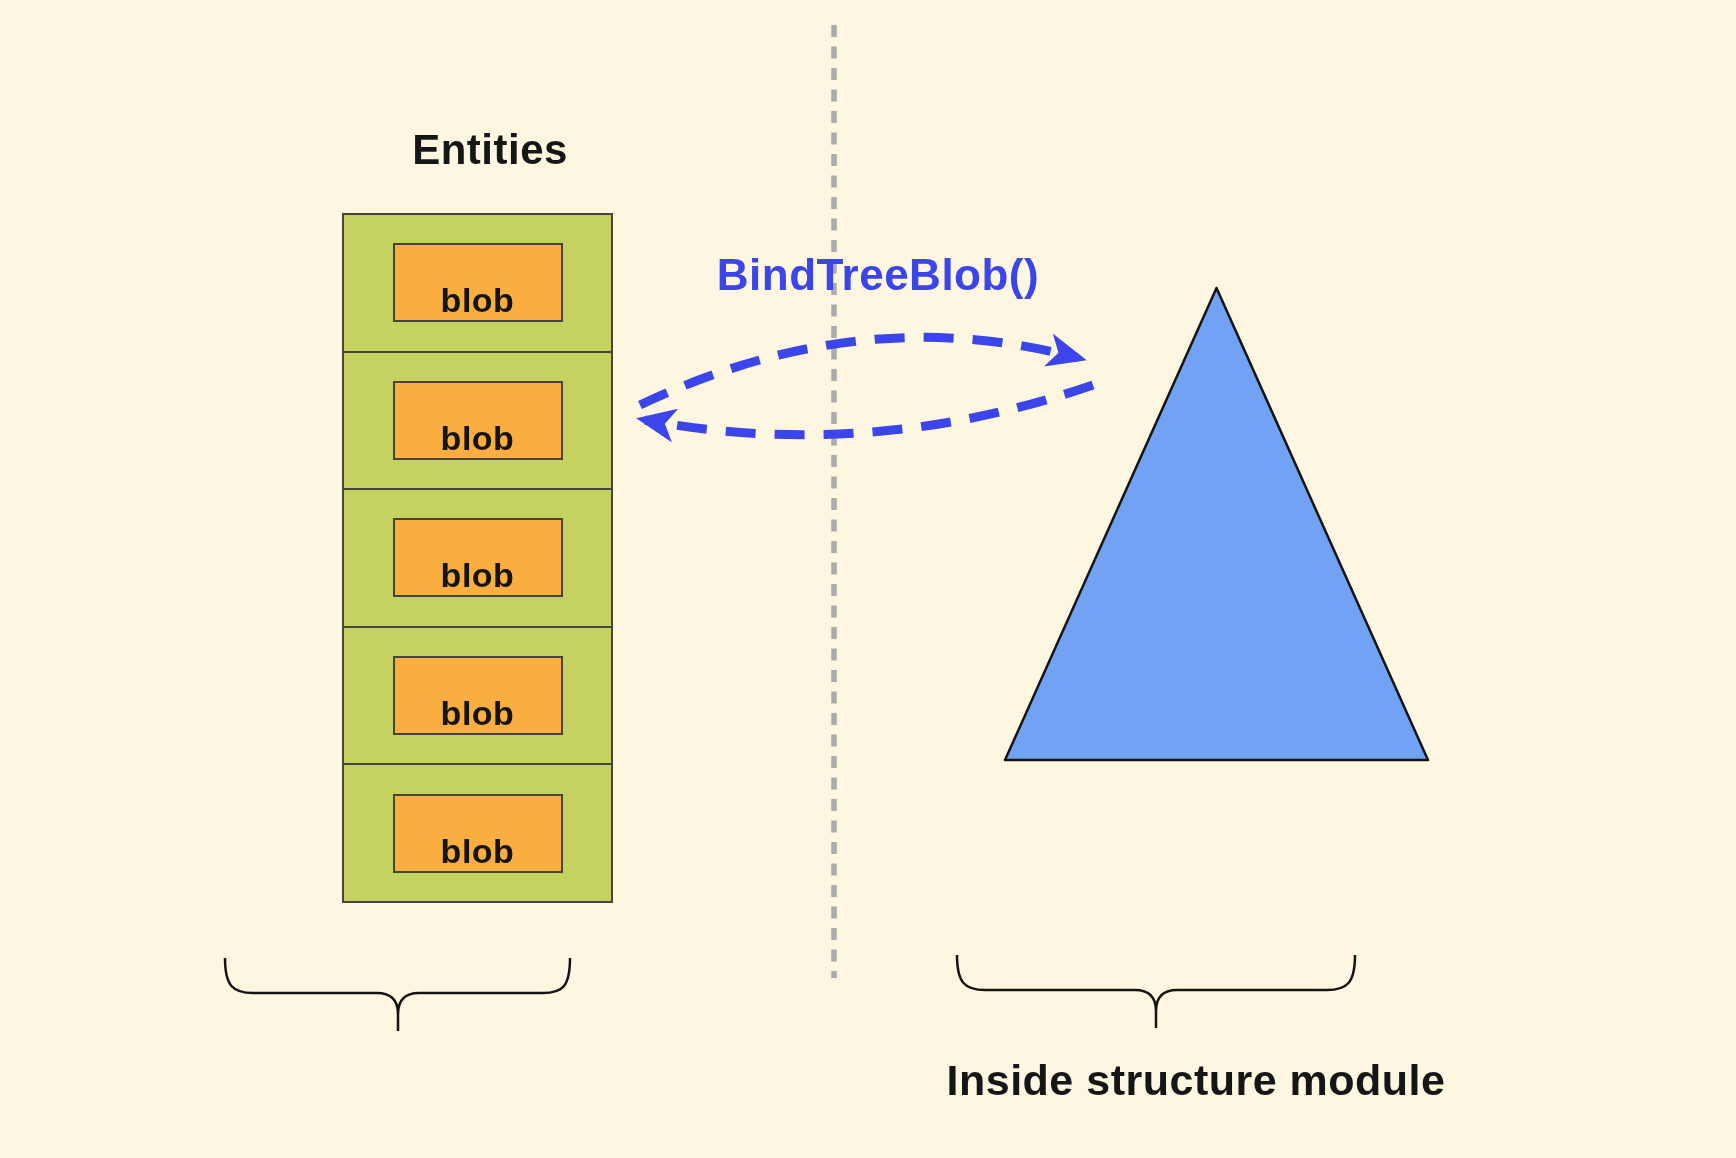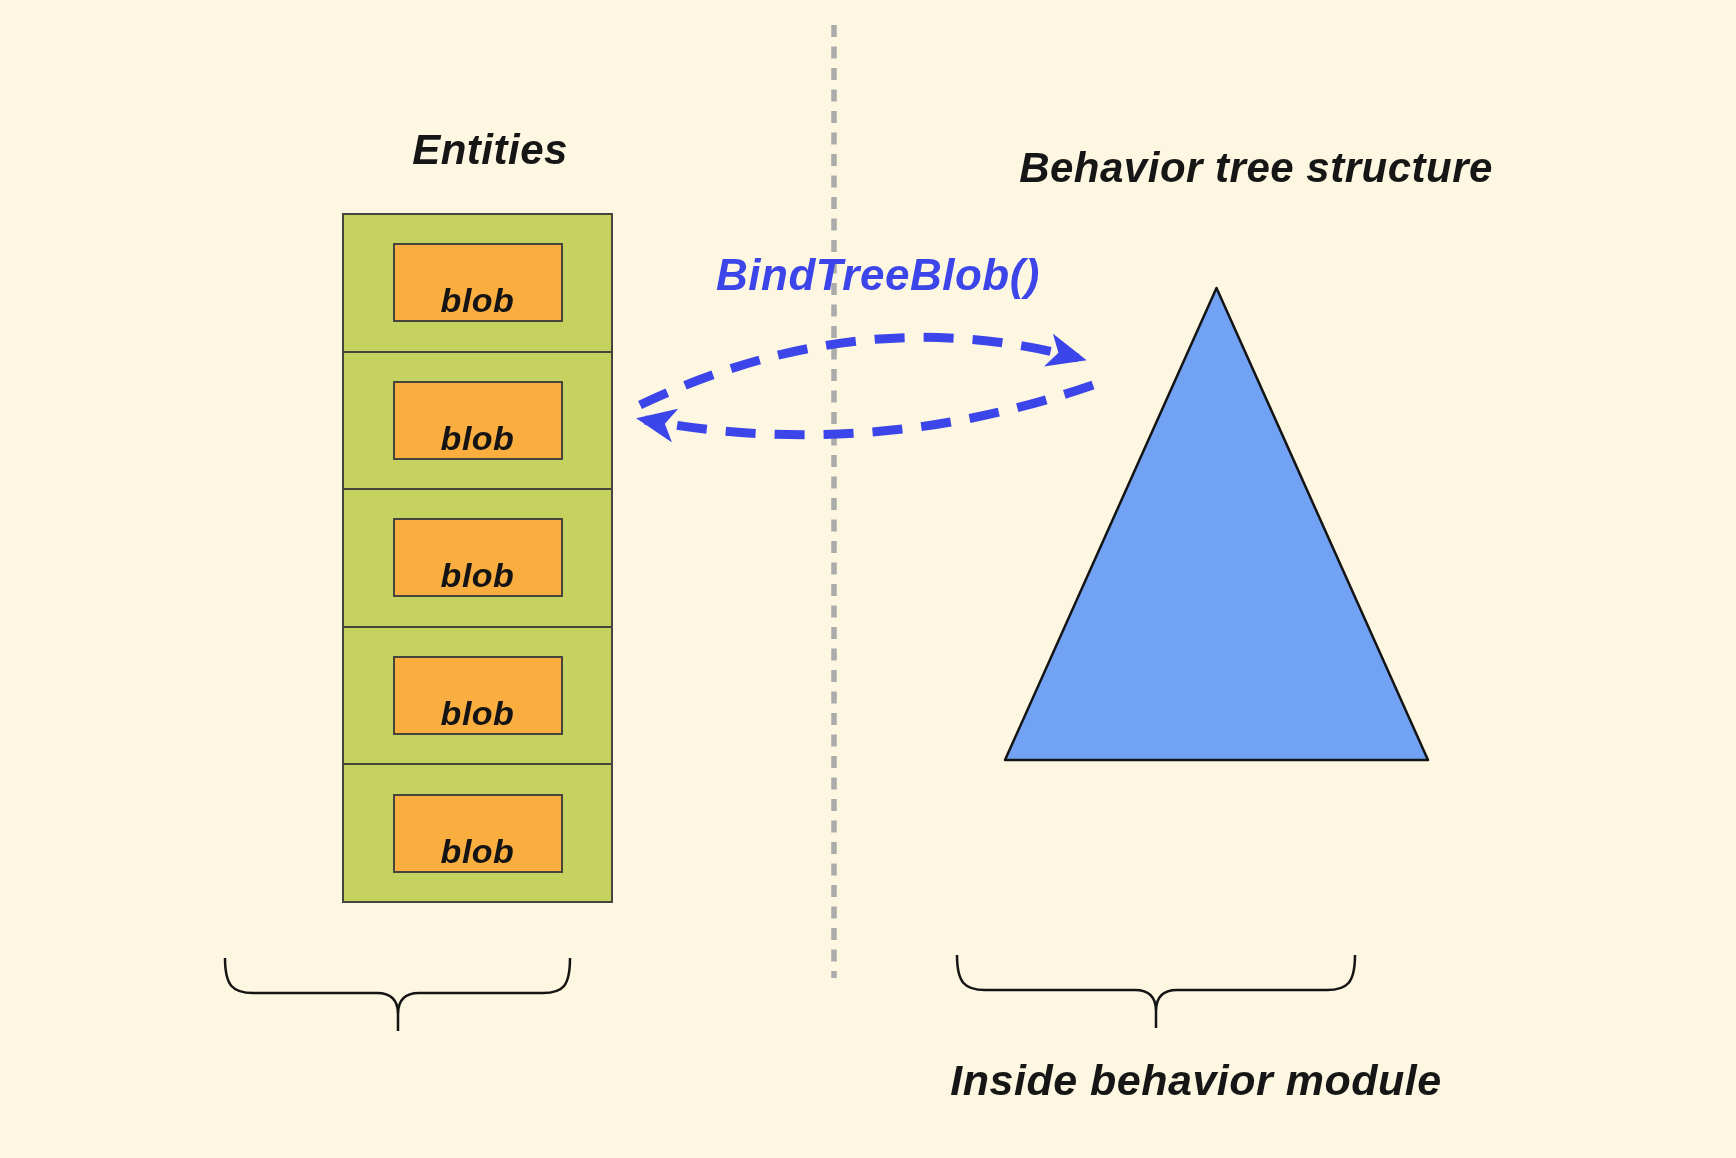--- a/index.html
+++ b/index.html
@@ -3,21 +3,20 @@
 <meta charset="utf-8">
 <style>
   html,body { margin:0; padding:0; }
   body { font-family: "Liberation Sans", sans-serif; }
   #canvas {
     position: relative;
     width: 1736px;
     height: 1158px;
     background: #FDF6E1;
     overflow: hidden;
-    font-style: italic;
   }
   #shapes {
     position: absolute;
     left: 0; top: 0;
     width: 1736px; height: 1158px;
   }
   .txt {
     position: absolute;
     transform: translateX(-50%);
     white-space: nowrap;
@@ -84,21 +83,20 @@
     <path d="M640,405 Q861,300 1078,358" fill="none" stroke="#3C45E9" stroke-width="9" stroke-dasharray="30 19" marker-end="url(#arrowhead)"></path>
 
     <path d="M1093,385 Q870,462 645,420" fill="none" stroke="#3C45E9" stroke-width="9" stroke-dasharray="30 19" marker-end="url(#arrowhead)"></path>
 
     <path d="M225,958 C225,986 233,993 253,993 H377 C391,993 398,1000 398,1014 V1031 M398,1014 C398,1000 405,993 419,993 H543 C563,993 570,986 570,958" fill="none" stroke="#141414" stroke-width="2.5"></path>
 
     <path d="M957,955 C957,983 965,990 985,990 H1135 C1149,990 1156,997 1156,1011 V1028 M1156,1011 C1156,997 1163,990 1177,990 H1327 C1347,990 1355,983 1355,955" fill="none" stroke="#141414" stroke-width="2.5"></path>
   </svg>
 
   <div class="txt title" style="left:490px; top:126px;">Entities</div>
-  <div class="txt title" style="left:1256px; top:144px;">Behavior tree structure</div>
 
   <div class="txt api-label" style="left:878px; top:250px;">BindTreeBlob()</div>
 
   <div class="stack">
     <div class="cell">
       <div class="blob-box">
         <span>blob</span>
       </div>
     </div>
     <div class="cell">
@@ -116,15 +114,15 @@
         <span>blob</span>
       </div>
     </div>
     <div class="cell">
       <div class="blob-box">
         <span>blob</span>
       </div>
     </div>
   </div>
 
-  <div class="txt caption" style="left:1196px; top:1056px;">Inside behavior module</div>
+  <div class="txt caption" style="left:1196px; top:1056px;">Inside structure module</div>
 
 </div>
 
 </body></html>

